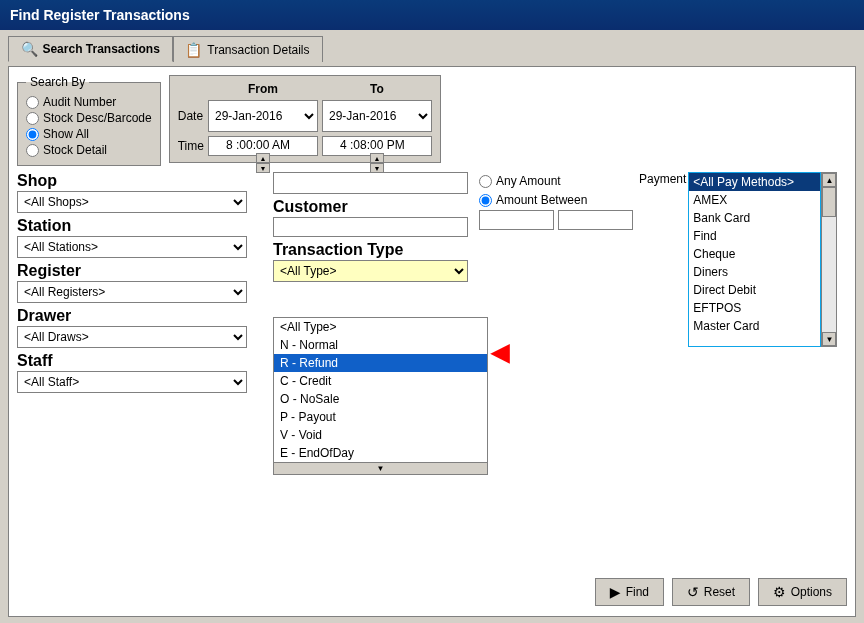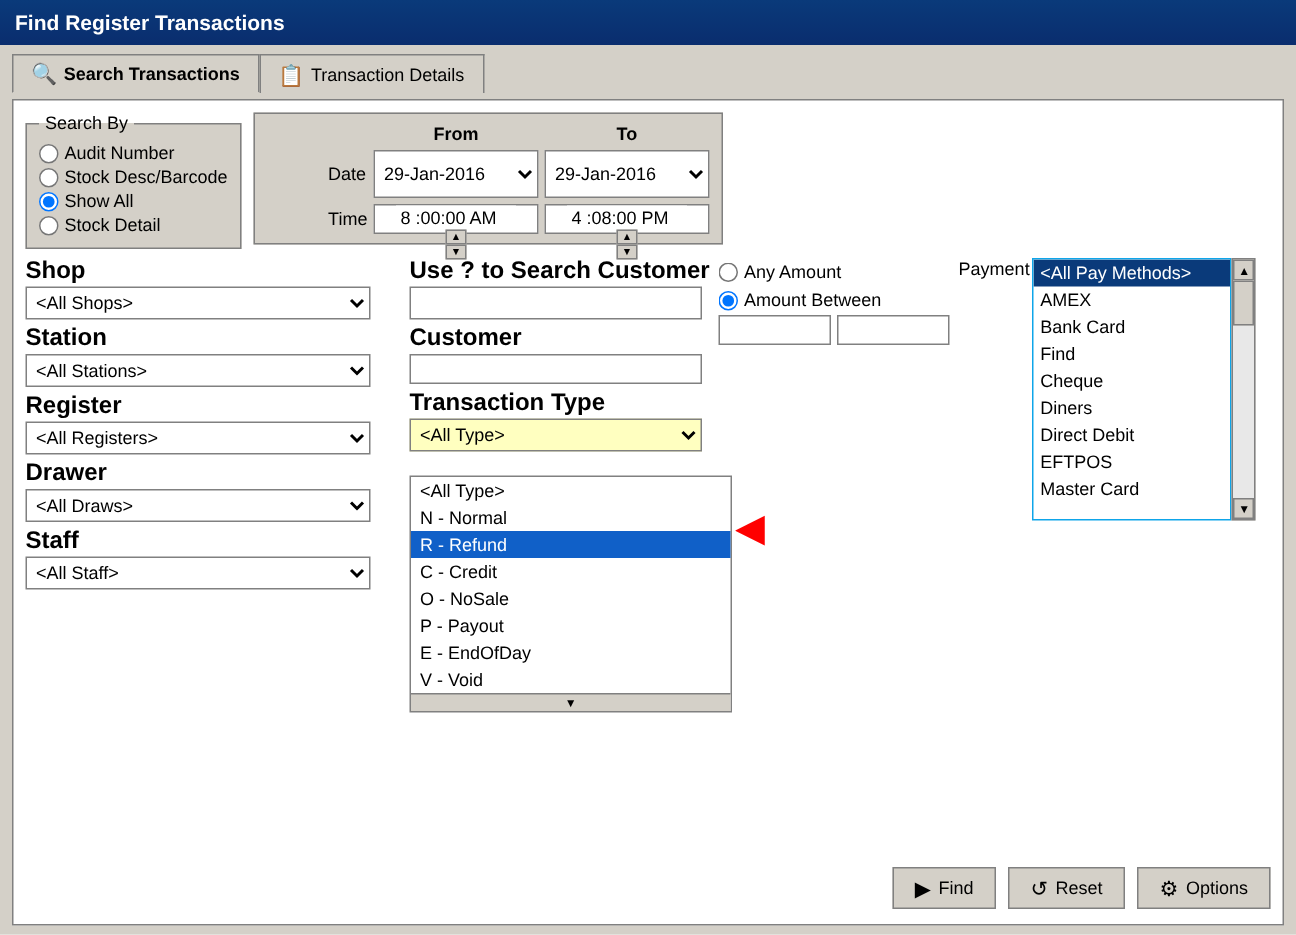--- a/index.html
+++ b/index.html
@@ -84,21 +84,21 @@
     .date-time-box {
       border: 1px solid #808080;
       padding: 6px 8px;
       background: #d4d0c8;
       display: grid;
       grid-template-columns: auto auto auto;
       align-items: center;
       gap: 4px;
       align-self: flex-start;
     }
-    .dt-label { font-size: 12px; font-weight: normal; margin-left: 41px; }
+    .dt-label { font-size: 12px; font-weight: normal; }
     .dt-header { font-size: 12px; font-weight: bold; text-align: center; }
     select, input[type=text] {
       background: white;
       border: 1px solid #808080;
       padding: 1px 2px;
       font-size: 12px;
       height: 20px;
     }
     .date-select {
       width: 110px;
@@ -408,43 +408,42 @@
           <div class="field-group">
             <span class="field-label">Staff</span>
             <select class="field-select">
               <option>&lt;All Staff&gt;</option>
             </select>
           </div>
         </div>
 
         <div class="center-col">
           <div class="field-group">
-            <span class="field-label">Use ? to Search Customer</span>
             <input type="text" class="customer-input" style="width: 195px; height: 22px; background: white;">
           </div>
           <div class="field-group">
             <span class="field-label">Customer</span>
             <input type="text" class="customer-input" style="">
           </div>
           <div class="field-group">
             <span class="field-label">Transaction Type</span>
             <select class="transaction-type-select">
               <option>&lt;All Type&gt;</option>
             </select>
           </div>
 
           <div class="dropdown-list">
             <div class="dropdown-list-item">&lt;All Type&gt;</div>
             <div class="dropdown-list-item">N - Normal</div>
             <div class="dropdown-list-item selected">R - Refund</div>
             <div class="dropdown-list-item">C - Credit</div>
             <div class="dropdown-list-item">O - NoSale</div>
             <div class="dropdown-list-item">P - Payout</div>
+            <div class="dropdown-list-item">V - Void</div>
             <div class="dropdown-list-item">E - EndOfDay</div>
-            <div class="dropdown-list-item">V - Void</div>
             <div style="height:12px; background:#d4d0c8; border-top:1px solid #808080; display:flex; align-items:center; justify-content:center; cursor:pointer;">
               <span style="font-size:8px;">▼</span>
             </div>
           </div>
 
           <div style="position:absolute; left:218px; top:166px; z-index:200; color:red; font-size:24px; font-weight:bold;">◀</div>
         </div>
 
         <div style="display:flex; flex-direction:column; gap:4px;">
           <div class="field-group">

